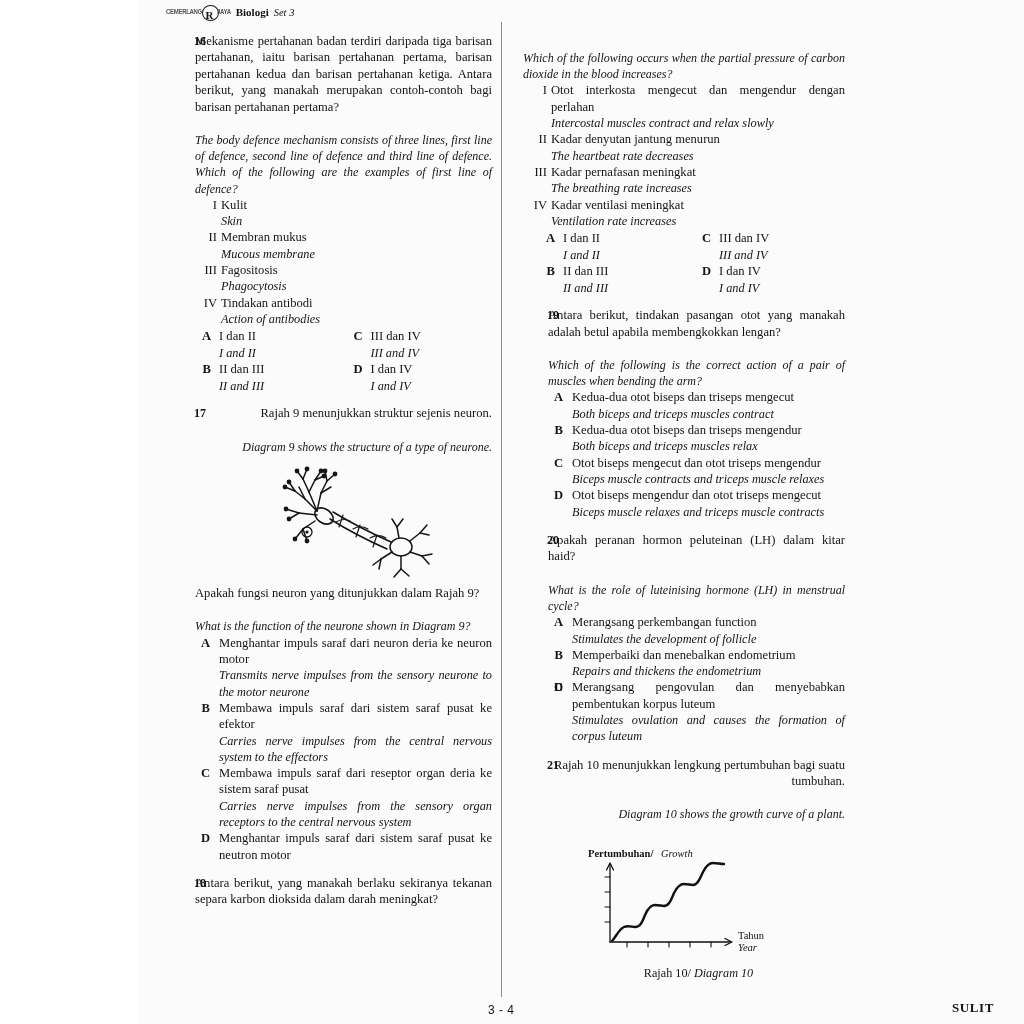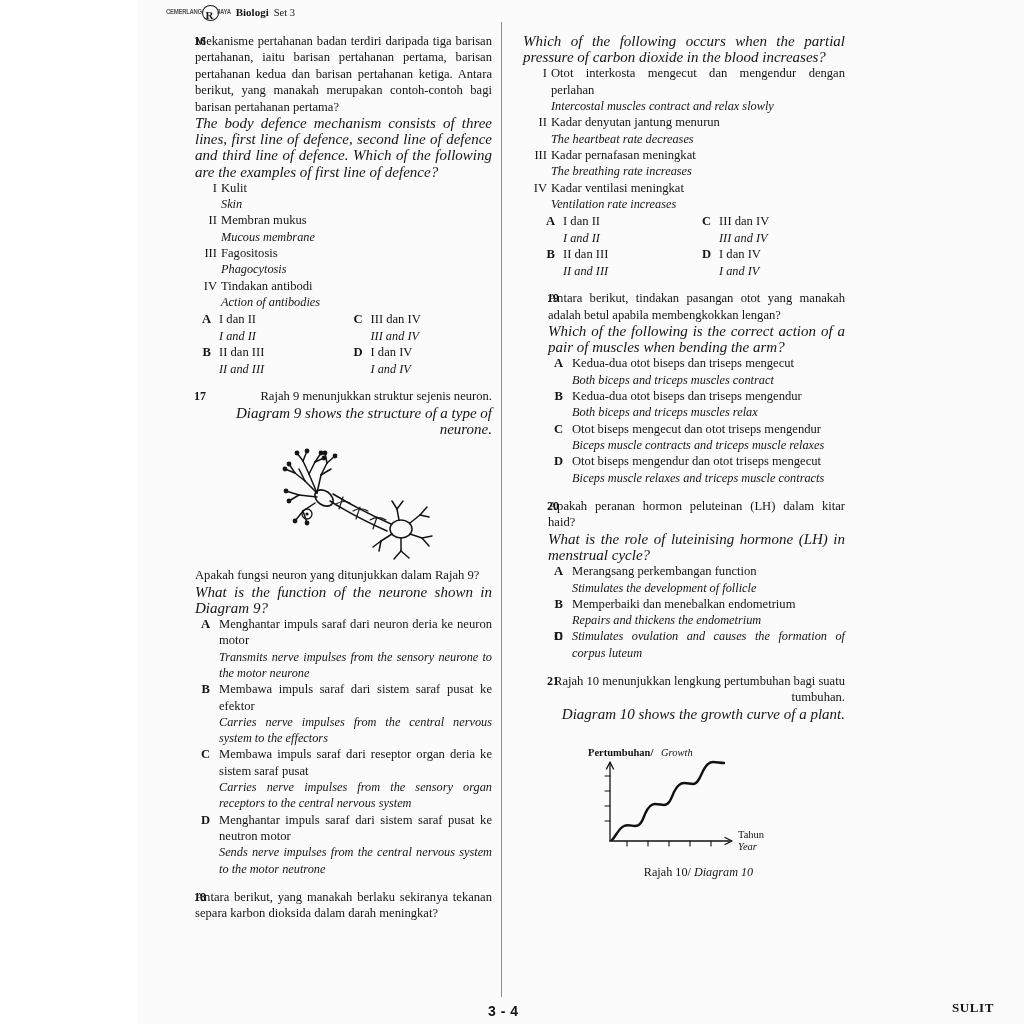--- a/index.html
+++ b/index.html
@@ -66,20 +66,21 @@
     font-weight: bold;
     font-size: 11px;
     line-height: 14px;
   }
   #masthead .mast-main {
     font-weight: bold;
     font-size: 11px;
     font-family: "Liberation Serif", serif;
   }
   #masthead .mast-set {
+    font-style: italic;
     font-size: 10.5px;
     font-family: "Liberation Serif", serif;
   }
 
   
   #divider {
     position: absolute;
     left: 363px;
     top: 22px;
     width: 1px;
@@ -110,25 +111,26 @@
     font-size: 12px;
     line-height: 16.4px;
   }
   .stem-my {
     font-size: 12.6px;
     line-height: 16.4px;
     text-align: justify;
     text-justify: inter-word;
   }
   .stem-en {
-    font-size: 15px;
+    font-size: 12px;
     line-height: 16.2px;
     font-style: italic;
     text-align: justify;
     text-justify: inter-word;
+    margin-top: 17px;
   }
   .nojust { text-align: right; }
 
   
   .roman-list { margin-top: 0; }
   .ritem {
     position: relative;
     padding-left: 26px;
     margin-top: 0px;
   }
@@ -222,22 +224,22 @@
     margin-top: 2px;
   }
   .fig-caption .it { font-style: italic; }
 
   
   #footer-page {
     position: absolute;
     left: 350px;
     top: 1003px;
     font-family: "Liberation Sans", sans-serif;
-    font-weight: bold;
-    font-size: 14px;
+    font-weight: normal;
+    font-size: 12px;
     letter-spacing: 0.5px;
   }
   #footer-sulit {
     position: absolute;
     right: 30px;
     top: 1000px;
     font-weight: bold;
     font-size: 13px;
     letter-spacing: 0.6px;
   }
@@ -410,21 +412,20 @@
         <div class="opt-en">Carries nerve impulses from the central nervous system to the effectors</div>
       </div>
       <div class="opt">
         <span class="opt-letter">C</span>
         <div class="opt-my">Membawa impuls saraf dari reseptor organ deria ke sistem saraf pusat</div>
         <div class="opt-en">Carries nerve impulses from the sensory organ receptors to the central nervous system</div>
       </div>
       <div class="opt">
         <span class="opt-letter">D</span>
         <div class="opt-my">Menghantar impuls saraf dari sistem saraf pusat ke neutron motor</div>
-        <div class="opt-en">Sends nerve impulses from the central nervous system to the motor neutrone</div>
       </div>
     </div>
 
     <div class="q" style="margin-top:12px;">
       <div class="qnum">18</div>
       <div class="stem-my">Antara berikut, yang manakah berlaku sekiranya tekanan separa karbon dioksida dalam darah meningkat?</div>
     </div>
 
   </div>
 
@@ -516,20 +517,21 @@
       <div class="opt">
         <span class="opt-letter">B</span>
         <div class="opt-my nojust">Memperbaiki dan menebalkan endometrium</div>
         <div class="opt-en nojust">Repairs and thickens the endometrium</div>
       </div>
       <div class="opt">
         <span class="opt-letter">C</span>
       </div>
       <div class="opt">
         <span class="opt-letter">D</span>
+        <div class="opt-my">Merangsang pengovulan dan menyebabkan pembentukan korpus luteum</div>
         <div class="opt-en">Stimulates ovulation and causes the formation of corpus luteum</div>
       </div>
     </div>
 
     <div class="q" style="margin-top:12px;">
       <div class="qnum">21</div>
       <div class="stem-my nojust">Rajah 10 menunjukkan lengkung pertumbuhan bagi suatu tumbuhan.</div>
       <div class="stem-en nojust">Diagram 10 shows the growth curve of a plant.</div>
 
       <div class="figure" style="margin-top:24px;">

